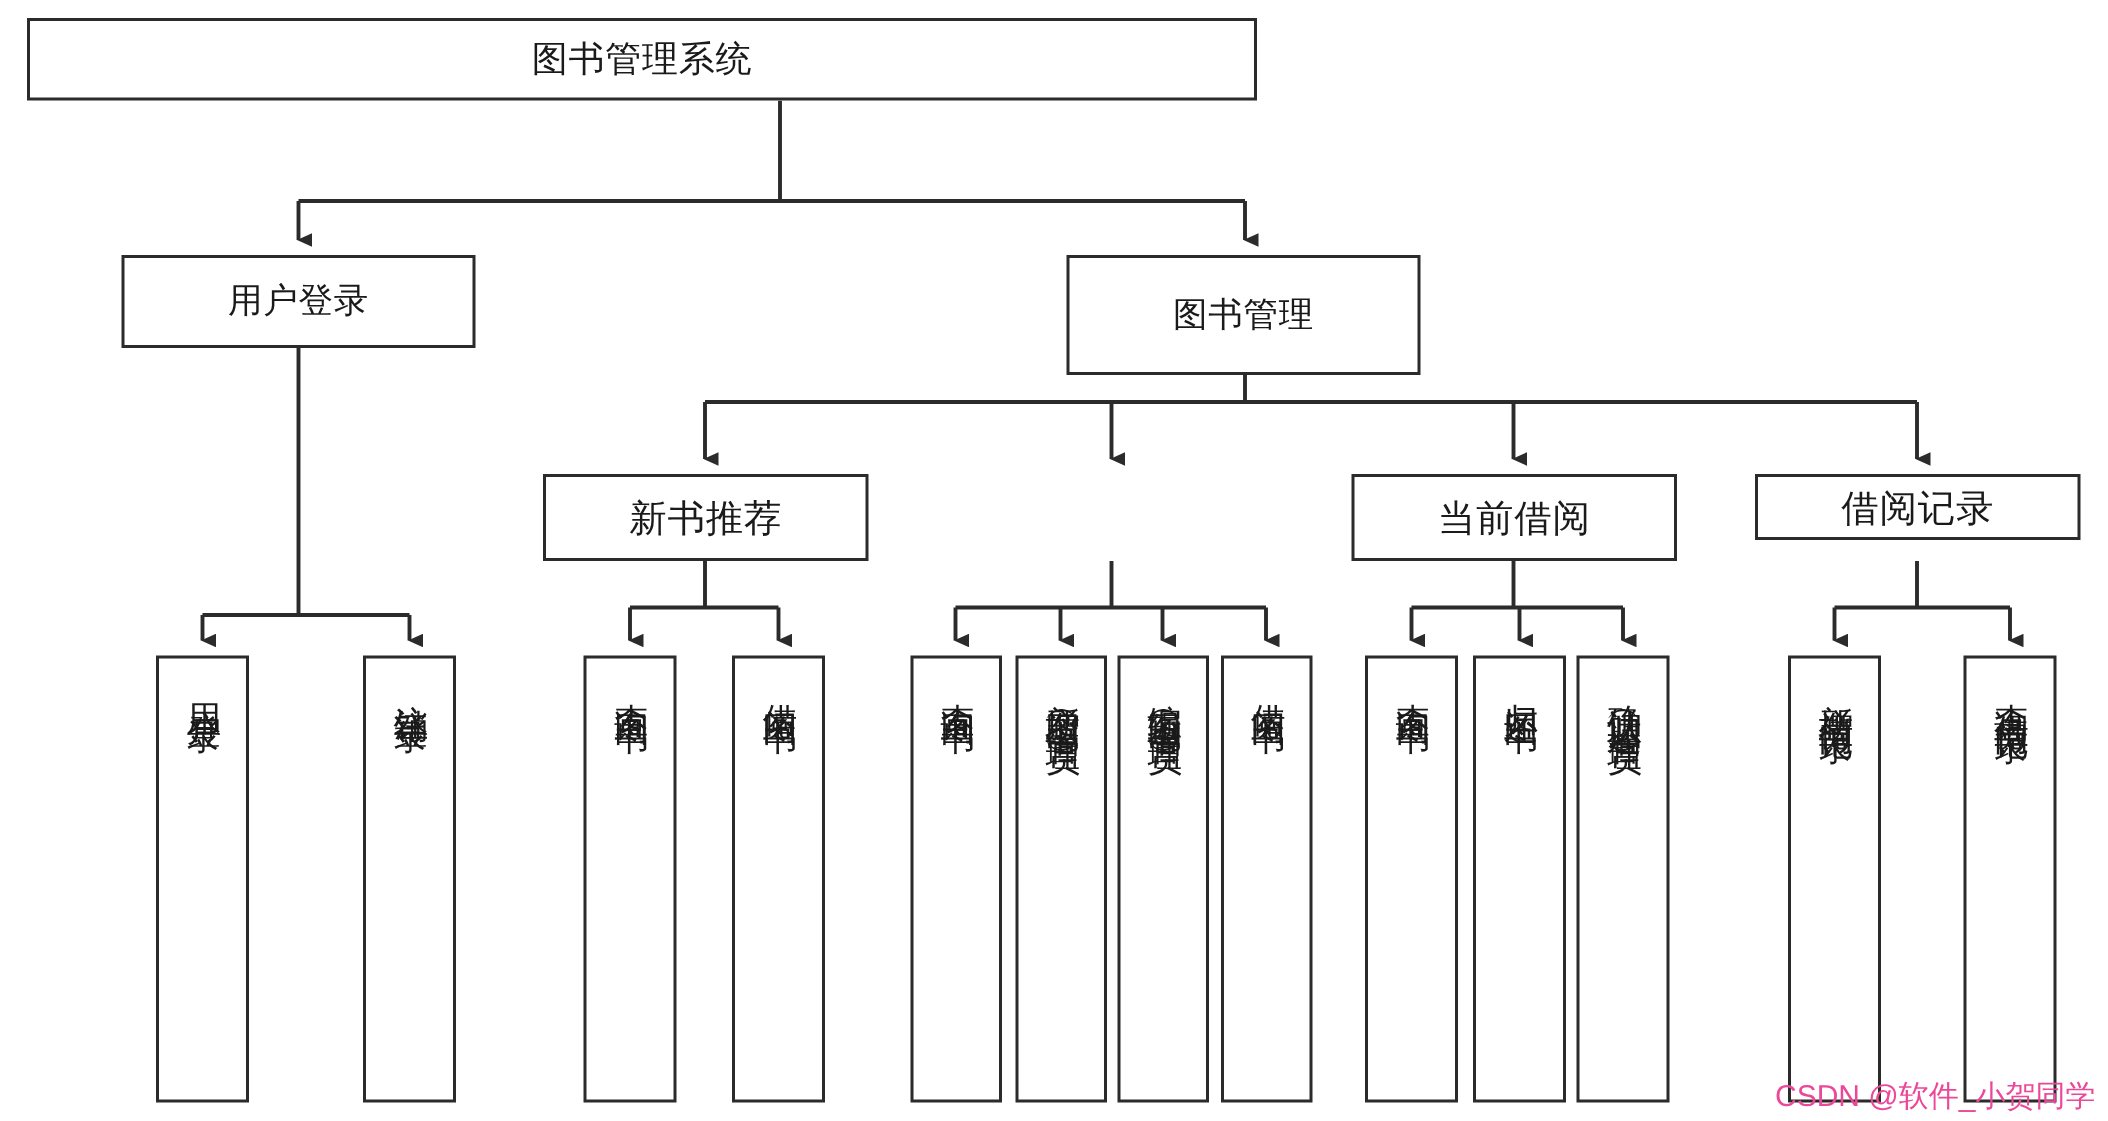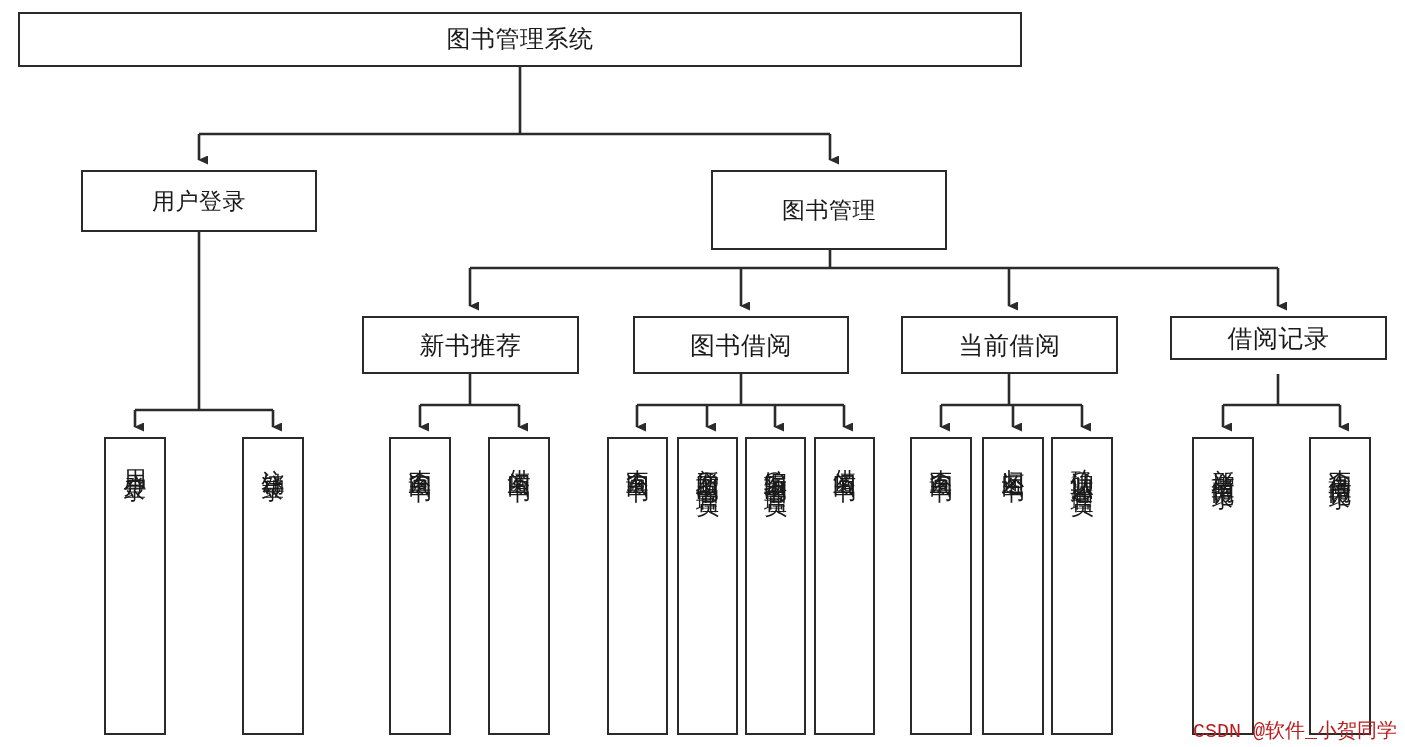--- a/index.html
+++ b/index.html
@@ -56,24 +56,24 @@
     font-size: 23px;
     line-height: 1.0;
     letter-spacing: 0.16em;
     white-space: nowrap;
   }
   #watermark {
     position: absolute;
     right: 8px;
     bottom: 3px;
     font-size: 20px;
-    color: #b91c1c;
+    color: #ec4899;
     z-index: 6;
     white-space: nowrap;
-    font-family: Liberation Mono, monospace;
+    font-family: Liberation Sans, sans-serif;
   }
 </style>
 </head>
 <body>
 
 <div id="diagram-root">
 
   <svg id="flow-svg" viewBox="0 0 1405 747">
     <defs>
       <marker id="arrowhead" markerWidth="9" markerHeight="10" refX="4.5" refY="9" orient="auto" markerUnits="userSpaceOnUse">
@@ -117,36 +117,33 @@
       <path d="M1013,405 L1013,427" marker-end="url(#arrowhead)"></path>
       <path d="M1082,405 L1082,427" marker-end="url(#arrowhead)"></path>
 
       <path d="M1278,374 L1278,405"></path>
       <path d="M1223,405 L1340,405"></path>
       <path d="M1223,405 L1223,427" marker-end="url(#arrowhead)"></path>
       <path d="M1340,405 L1340,427" marker-end="url(#arrowhead)"></path>
     </g>
   </svg>
 
-  <div class="node node-root" id="node-root" style="left: 18px; top: 12px; width: 1004px; height: 55px;">
+  <div class="node node-root" id="node-root" style="left: 18px; top: 12px; width: 820px; height: 55px;">
     <span class="label">图书管理系统</span>
   </div>
 
   <div class="node node-level2" id="node-l2-0" style="left: 81px; top: 170px; width: 236px; height: 62px;">
     <span class="label">用户登录</span>
   </div>
   <div class="node node-level2" id="node-l2-1" style="left: 711px; top: 170px; width: 236px; height: 80px;">
     <span class="label">图书管理</span>
   </div>
 
   <div class="node node-level3" id="node-l3-0" style="left: 362px; top: 316px; width: 217px; height: 58px;">
     <span class="label">新书推荐</span>
-  </div>
-  <div class="node node-level3" id="node-l3-1" style="left: 633px; top: 316px; width: 216px; height: 58px;">
-    <span class="label">图书借阅</span>
   </div>
   <div class="node node-level3" id="node-l3-2" style="left: 901px; top: 316px; width: 217px; height: 58px; align-items: center;">
     <span class="label">当前借阅</span>
   </div>
   <div class="node node-level3" id="node-l3-3" style="left: 1170px; top: 316px; width: 217px; height: 44px;">
     <span class="label">借阅记录</span>
   </div>
 
   <div class="node node-leaf" id="node-leaf-0" style="left: 104px; top: 437px; width: 62px; height: 298px;">
     <span class="label">用户登录</span>

